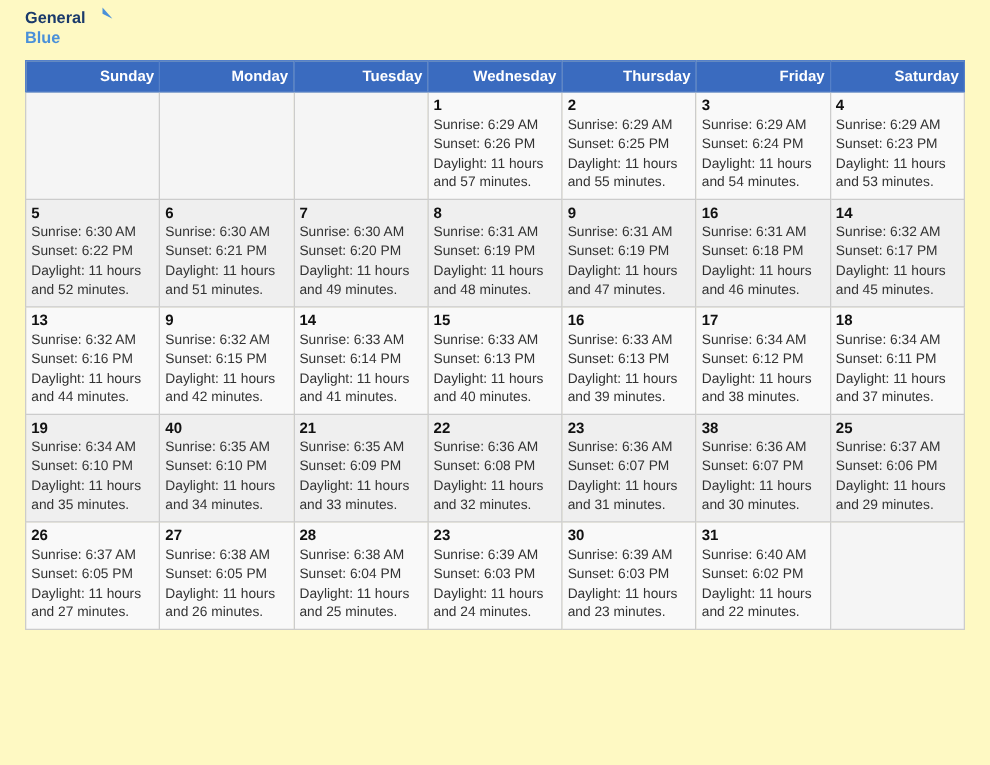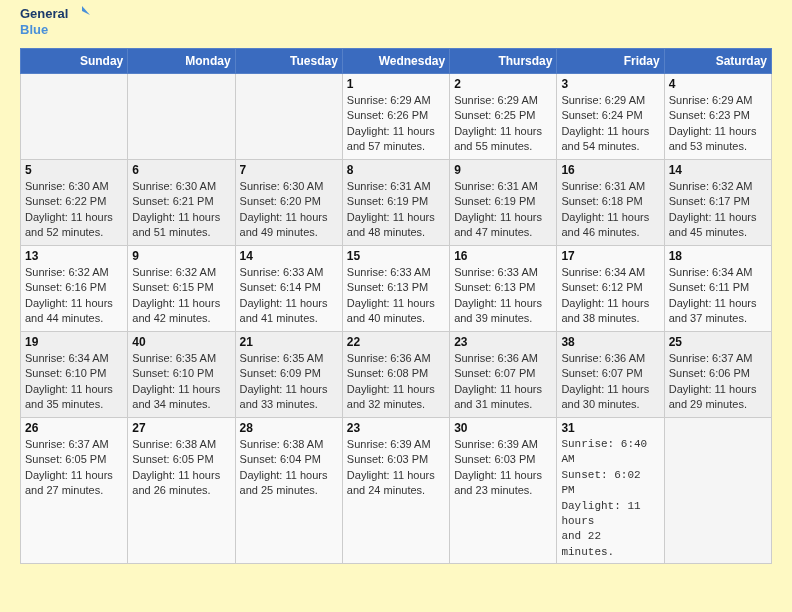--- a/index.html
+++ b/index.html
@@ -332,21 +332,21 @@
           </td>
           <td>
             <div class="day-number">30</div>
             <div class="day-info" style="white-space: pre-line;">Sunrise: 6:39 AM
 Sunset: 6:03 PM
 Daylight: 11 hours
 and 23 minutes.</div>
           </td>
           <td>
             <div class="day-number">31</div>
-            <div class="day-info" style="white-space: pre-line; font-family: Liberation Mono, monospace;">Sunrise: 6:40 AM
+            <div class="day-info" style="white-space: pre-line;">Sunrise: 6:40 AM
 Sunset: 6:02 PM
 Daylight: 11 hours
 and 22 minutes.</div>
           </td>
           <td class="empty"></td>
         </tr>
       </tbody>
   </table>
 </div>
 

